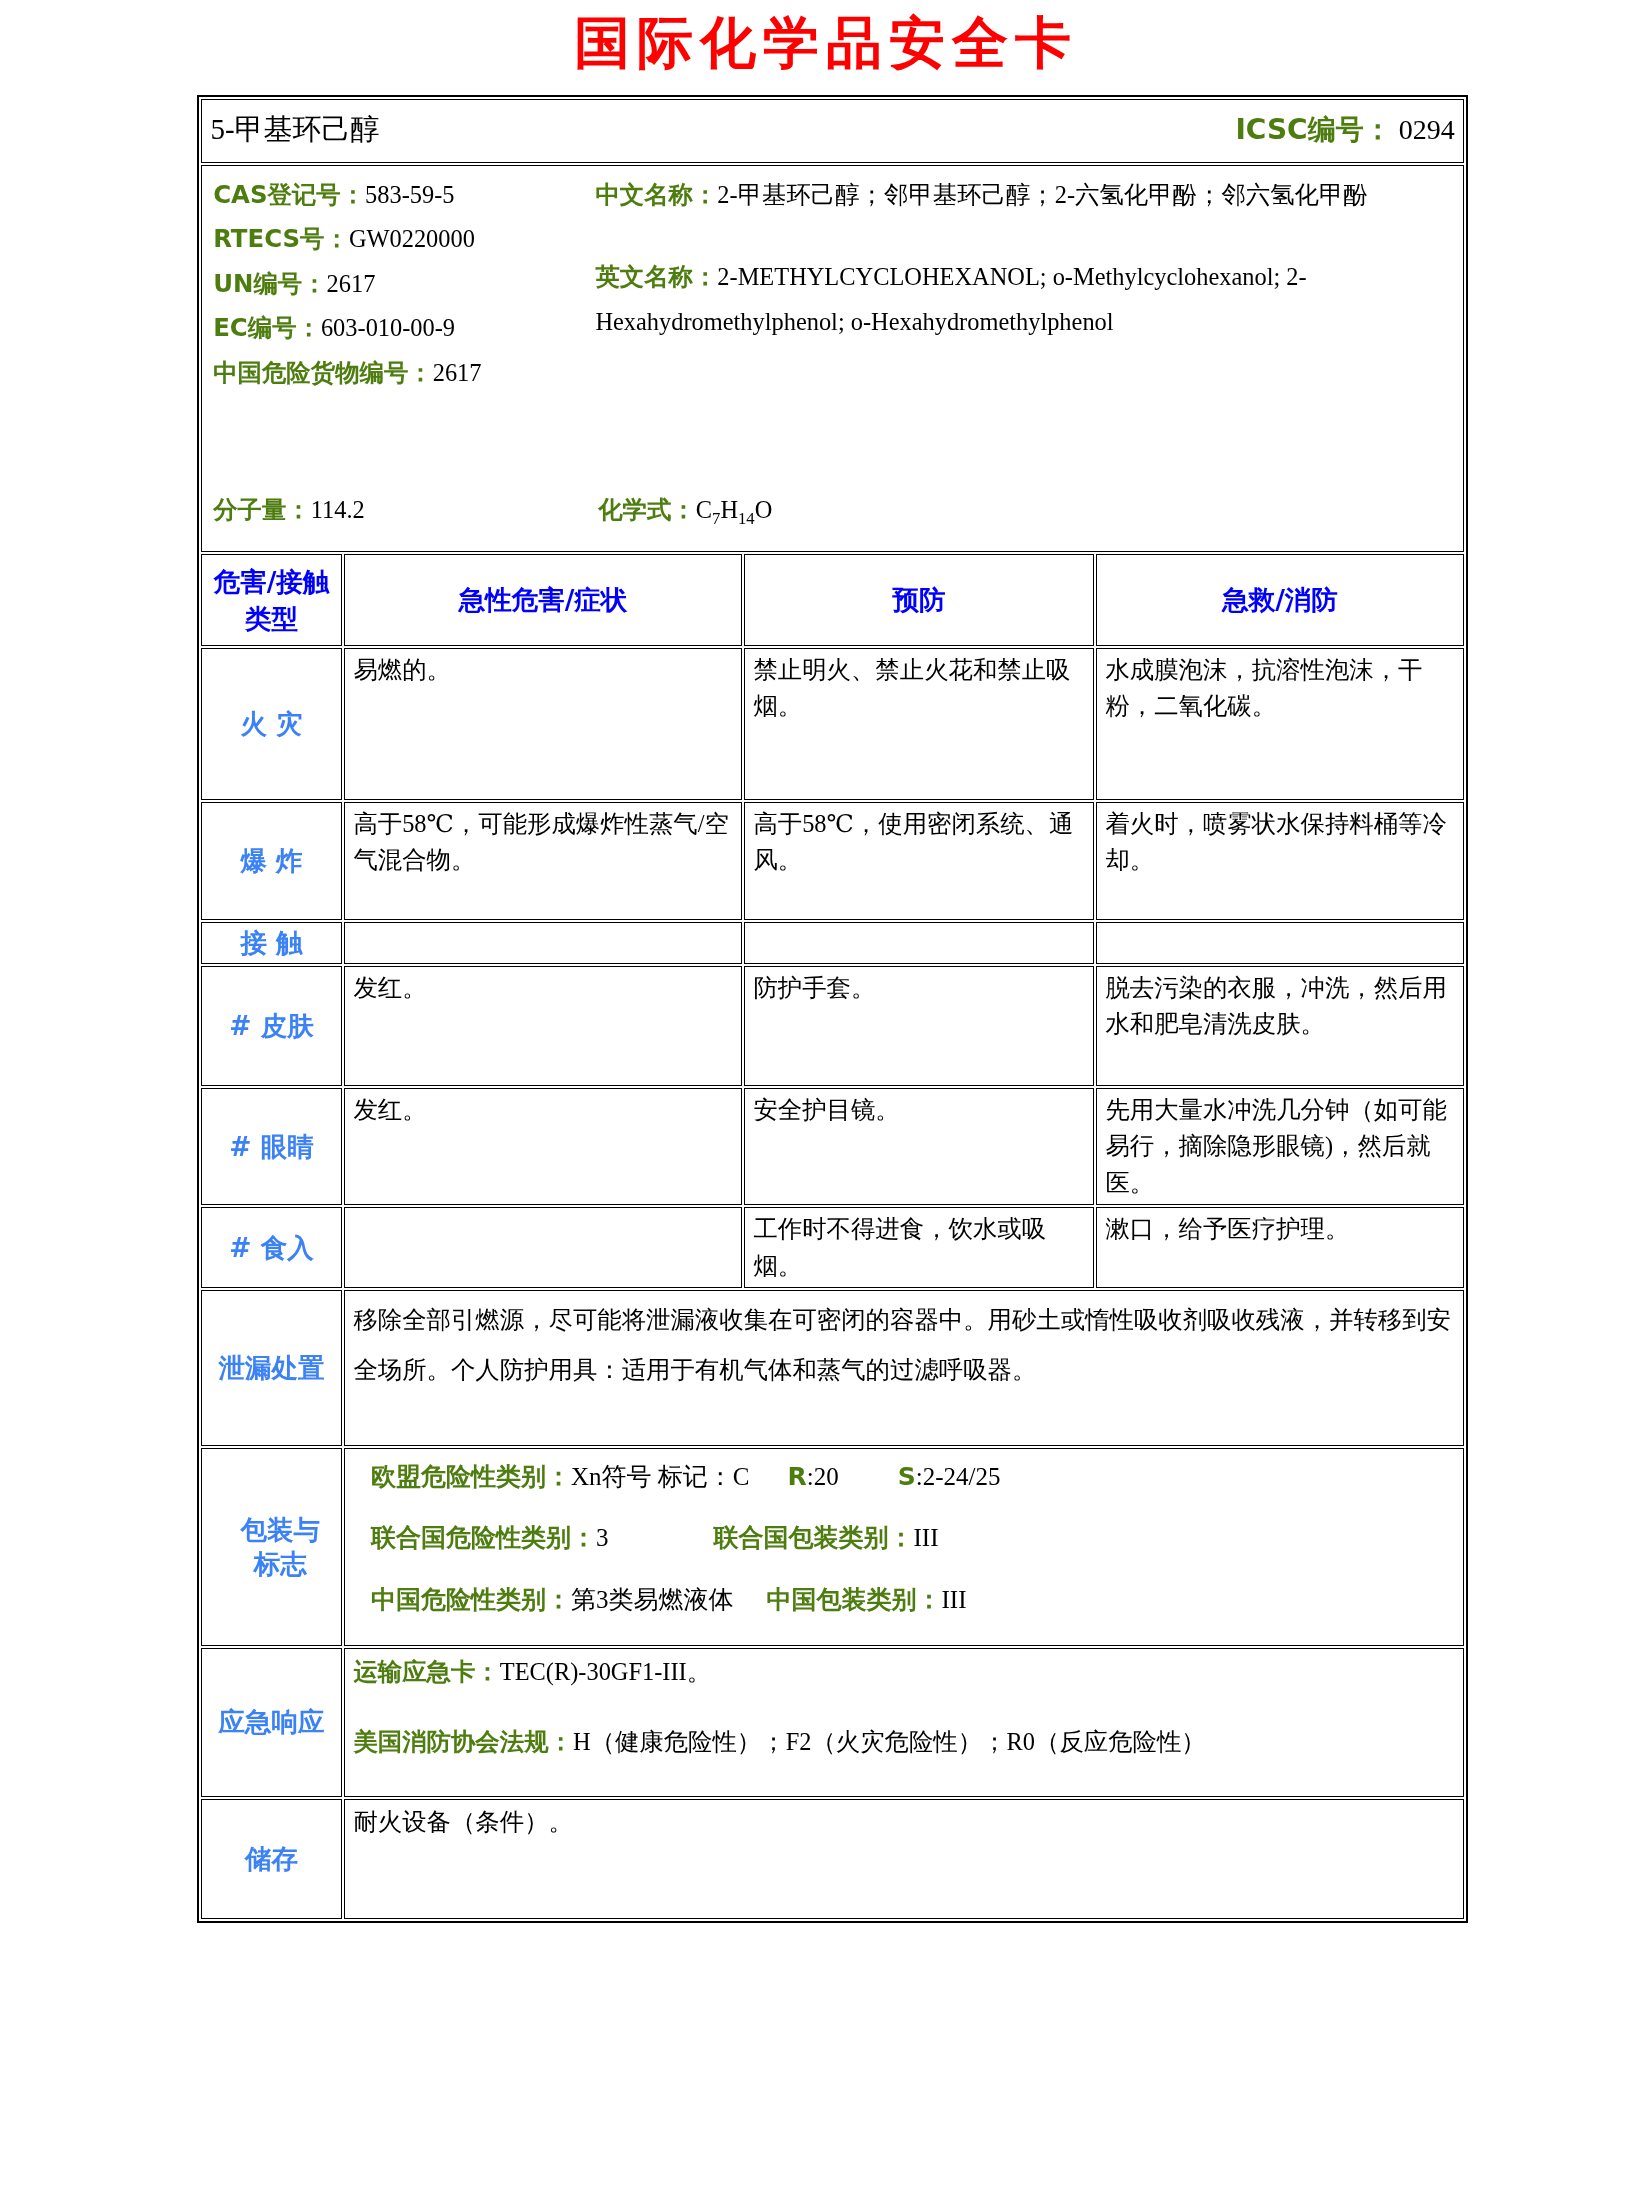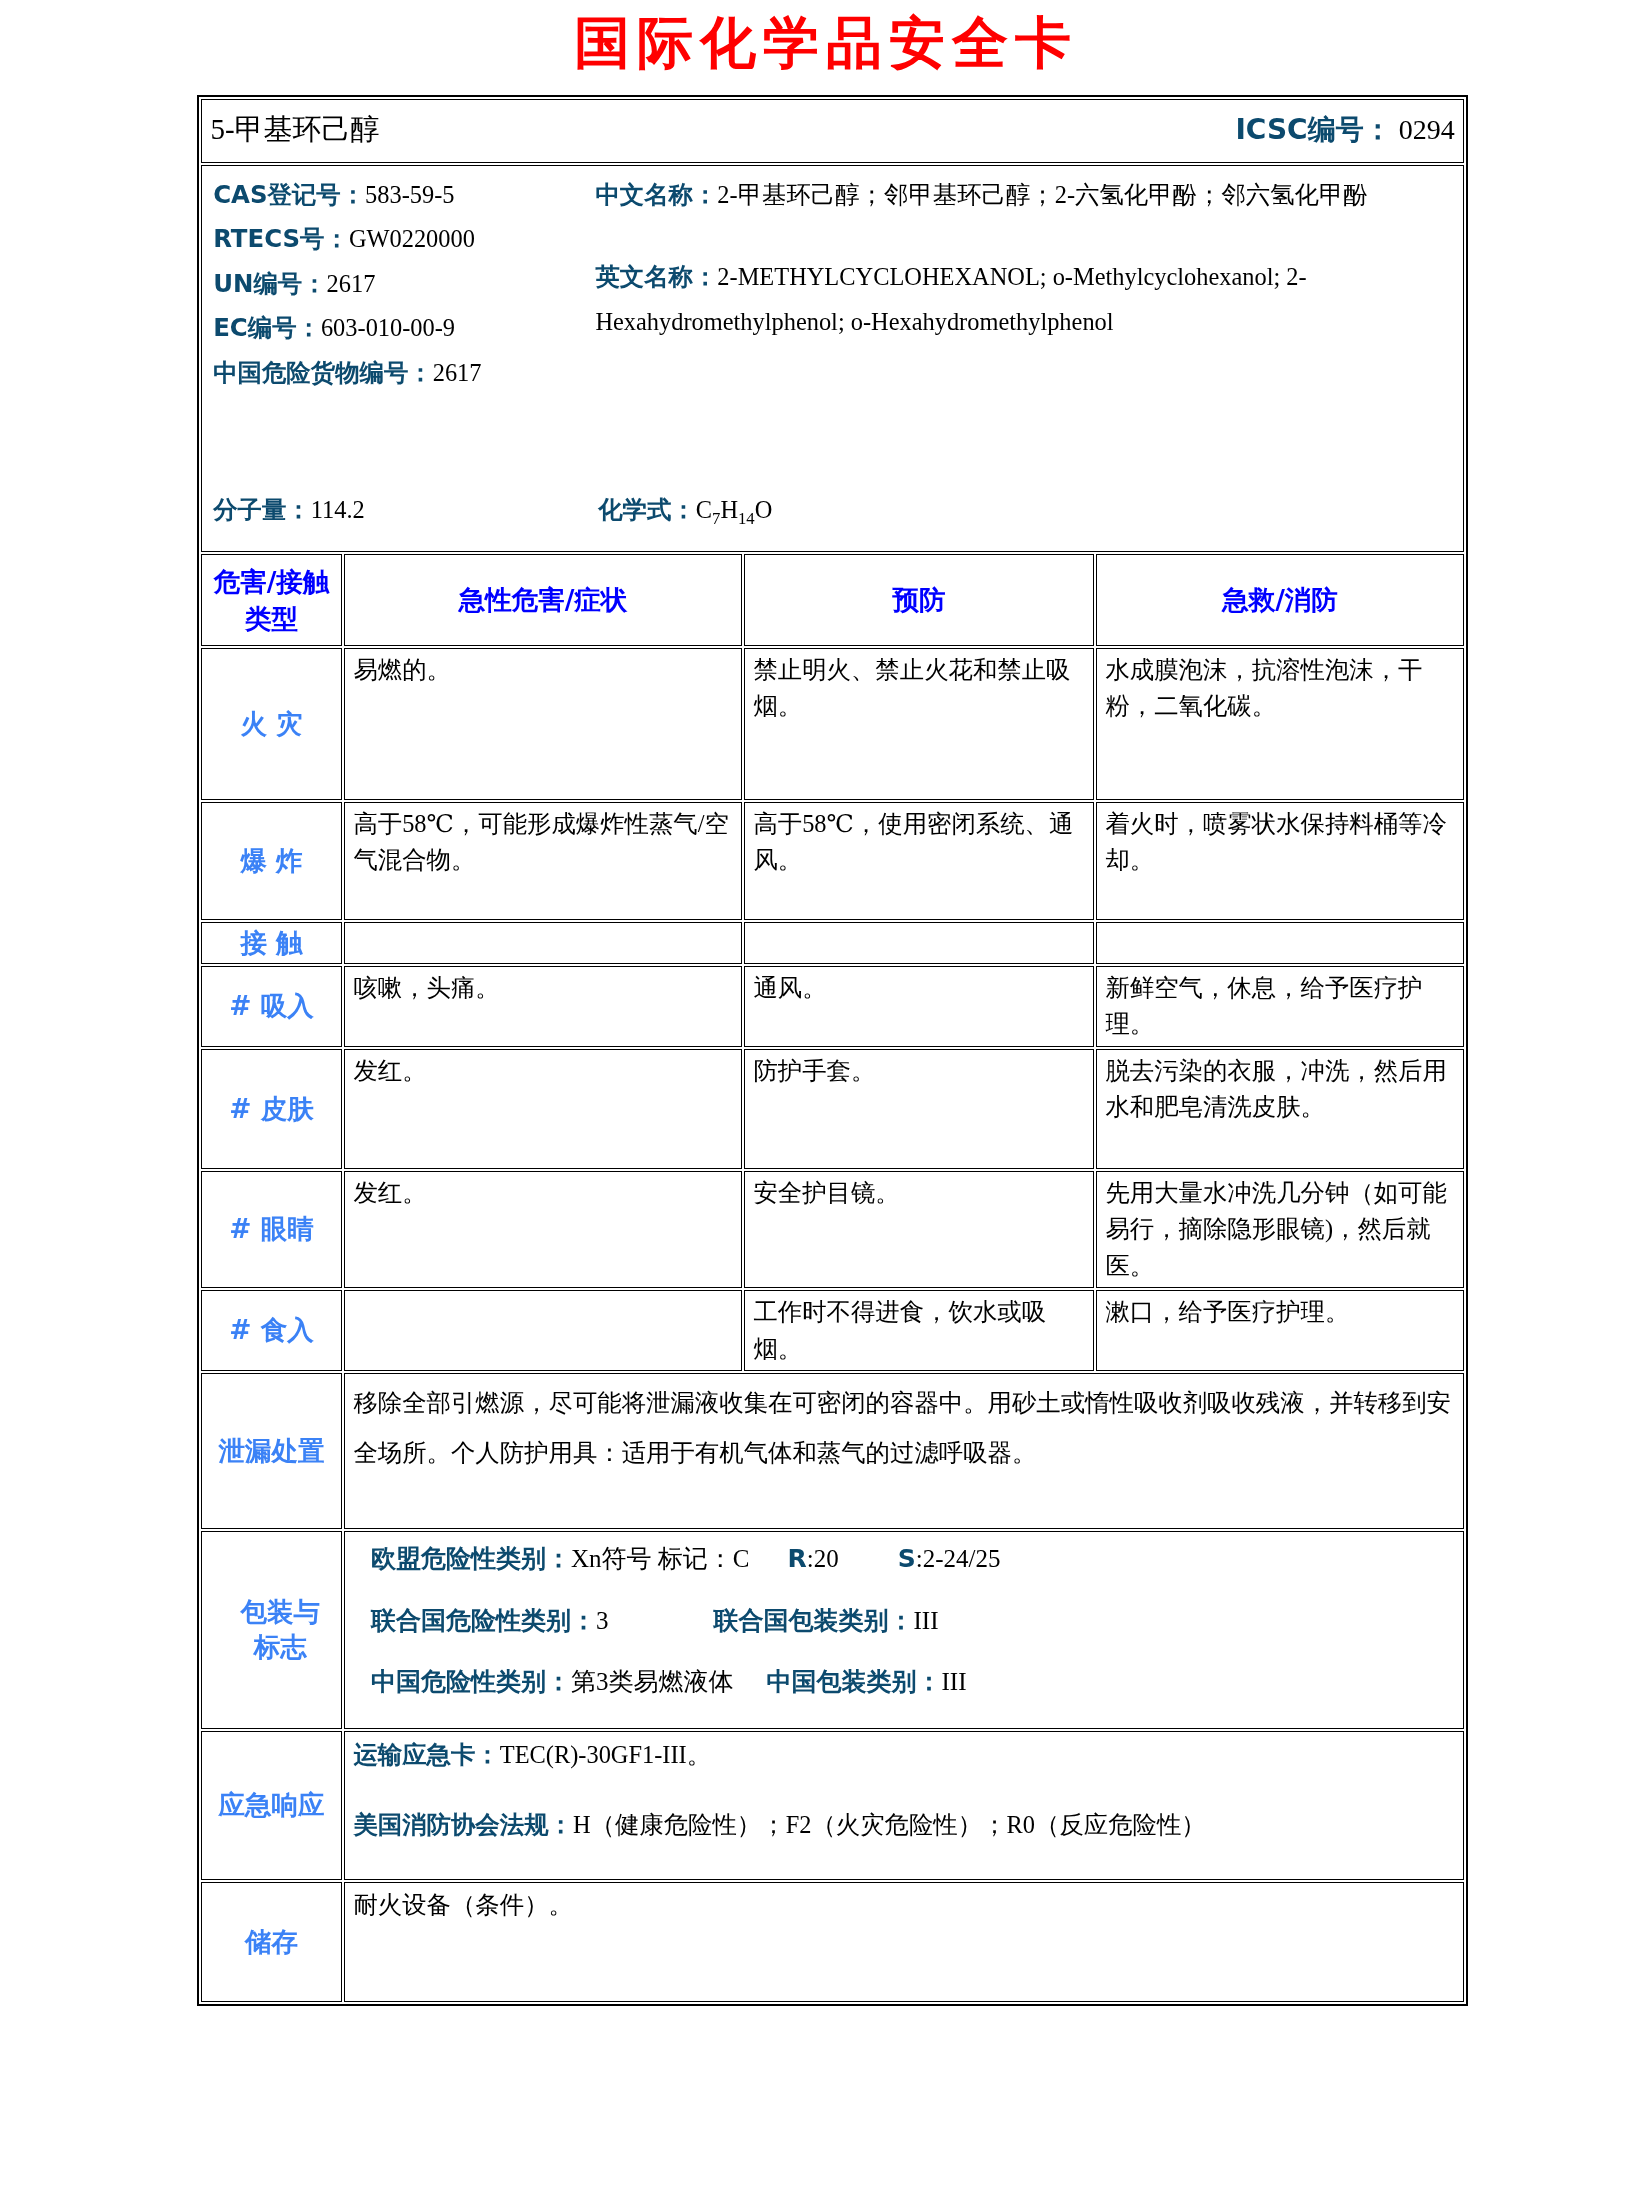--- a/index.html
+++ b/index.html
@@ -5,21 +5,21 @@
   html,body{margin:0;padding:0;background:#ffffff;}
   .page{position:relative;width:1644px;height:2205px;background:#ffffff;overflow:hidden;
         font-family:"Liberation Serif","DejaVu Serif",serif;color:#000000;}
   .card-title{position:absolute;left:197px;top:5.6px;width:1258px;text-align:center;
         font-family:"DejaVu Sans",sans-serif;font-weight:bold;font-size:56px;
         letter-spacing:7px;color:#FF0000;white-space:nowrap;}
   table.card{position:absolute;left:197px;top:95px;width:1258px;table-layout:fixed;
         border-collapse:separate;border-spacing:2.1px;border:2.1px solid #000;background:#fff;}
   td{border:1.4px solid #000;box-sizing:border-box;vertical-align:top;background:#fff;
      padding:2.8px 8.4px;font-size:24.4px;line-height:1.5;}
-  .bl{color:#0c4a6e;font-family:"DejaVu Sans","Liberation Sans",sans-serif;font-weight:bold;}
+  .bl{color:#4d7c0f;font-family:"DejaVu Sans","Liberation Sans",sans-serif;font-weight:bold;}
   .lab{font-family:"DejaVu Sans","Liberation Sans",sans-serif;font-weight:bold;color:#3b82f6;
        text-align:center;vertical-align:middle;font-size:26.5px;line-height:1.3;}
   .hdr{font-family:"DejaVu Sans","Liberation Sans",sans-serif;font-weight:bold;color:#0000FF;
        text-align:center;vertical-align:middle;font-size:26.5px;line-height:1.4;}
   
   .r-name td{height:64px;}   .r-ids td{height:387px;}  .r-hdr td{height:92px;}
   .r-fire td{height:152px;}  .r-expl td{height:118px;} .r-touch td{height:42px;}
   .r-inh td{height:77px;}   .r-skin td{height:120px;} .r-eye td{height:117px;}
   .r-ing td{height:75px;}   .r-spill td{height:156px;}.r-pack td{height:178px;padding-left:26px;}
   .r-emer td{height:149px;}  .r-stor td{height:120px;}
@@ -110,26 +110,20 @@
       <td>着火时，喷雾状水保持料桶等冷却。</td>
     </tr>
 
     <tr class="r-touch">
       <td class="lab">接 触</td>
       <td></td>
       <td></td>
       <td></td>
     </tr>
 
-    <tr class="r-inh">
-      <td class="lab"># 吸入</td>
-      <td>咳嗽，头痛。</td>
-      <td>通风。</td>
-      <td>新鲜空气，休息，给予医疗护理。</td>
-    </tr>
 
     <tr class="r-skin">
       <td class="lab"># 皮肤</td>
       <td>发红。</td>
       <td>防护手套。</td>
       <td>脱去污染的衣服，冲洗，然后用水和肥皂清洗皮肤。</td>
     </tr>
 
     <tr class="r-eye">
       <td class="lab"># 眼睛</td>

